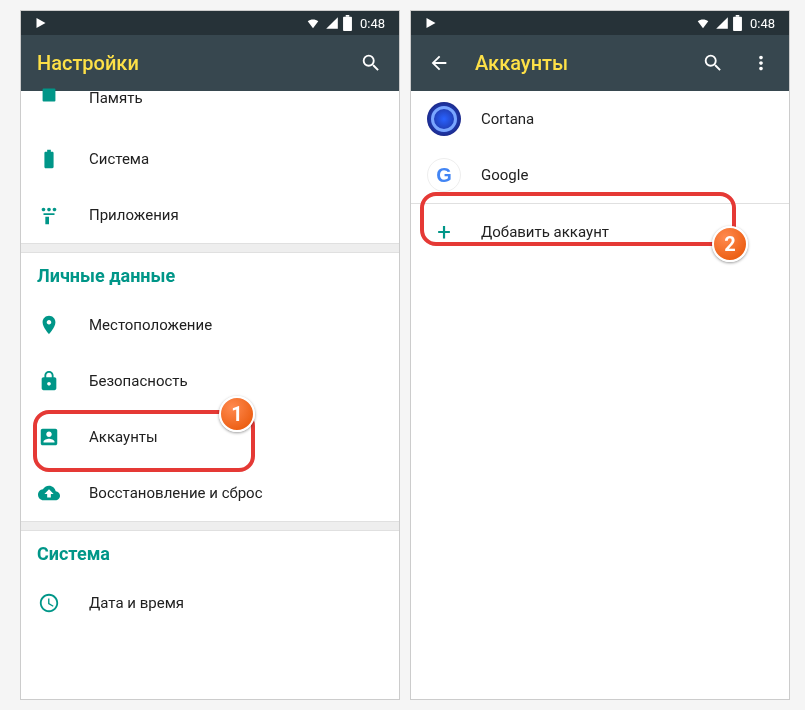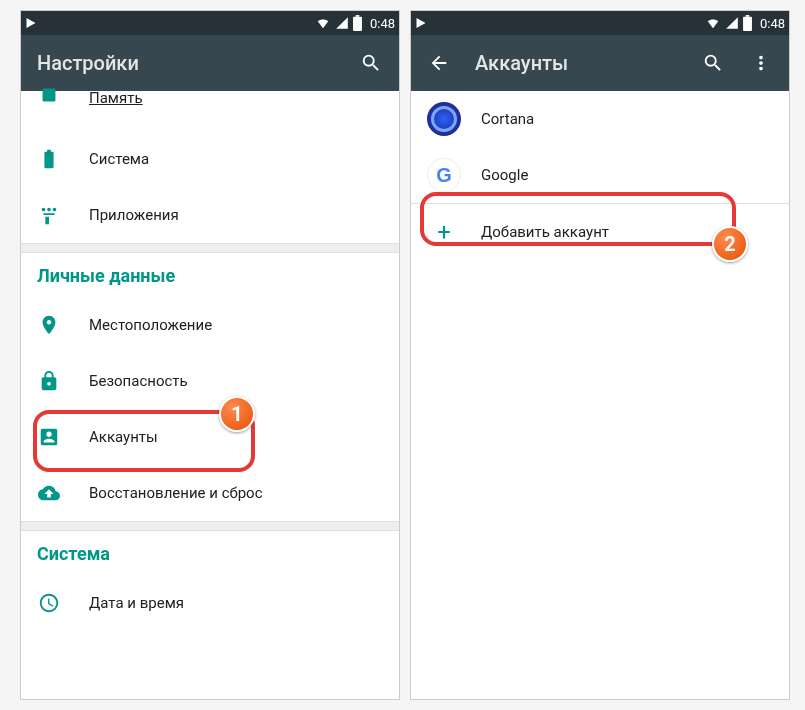--- a/index.html
+++ b/index.html
@@ -21,32 +21,32 @@
   }
   .phone-left { left: 20px; }
   .phone-right { left: 410px; }
 
   .status-bar {
     height: 24px;
     background: #263238;
     color: #fff;
     display: flex;
     align-items: center;
-    padding: 0 4px;
+    padding: 0 14px;
     font-size: 12px;
   }
   .status-bar .spacer { flex: 1; }
   .status-bar svg { fill: #fff; }
   .status-icons { display:flex; align-items:center; gap:4px; }
   .status-time { margin-left: 4px; font-size: 13px; }
 
   .app-bar {
     height: 56px;
     background: #37474F;
-    color: #e5e5e5;
+    color: #fde047;
     display: flex;
     align-items: center;
     padding: 0 16px;
     gap: 24px;
   }
   .app-bar .title {
     font-size: 20px;
     font-weight: 500;
     flex: 1;
   }
@@ -65,21 +65,21 @@
   .list-item {
     display: flex;
     align-items: center;
     height: 56px;
     padding: 0 16px;
     gap: 28px;
     position: relative;
   }
   .list-item.partial { height: 40px; align-items: flex-start; padding-top: 0; }
   .list-item.partial .li-icon { margin-top: -8px; }
-  .list-item.partial .li-label { margin-top: -2px; text-decoration: underline; }
+  .list-item.partial .li-label { margin-top: -2px; }
   .li-icon {
     width: 24px;
     height: 24px;
     display:flex;
     align-items:center;
     justify-content:center;
   }
   .li-icon svg { fill: #009688; }
   .li-label {
     font-size: 15px;

